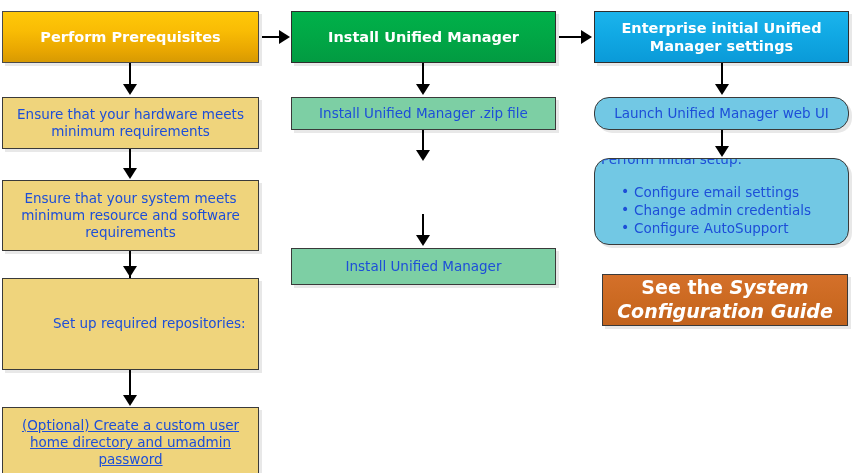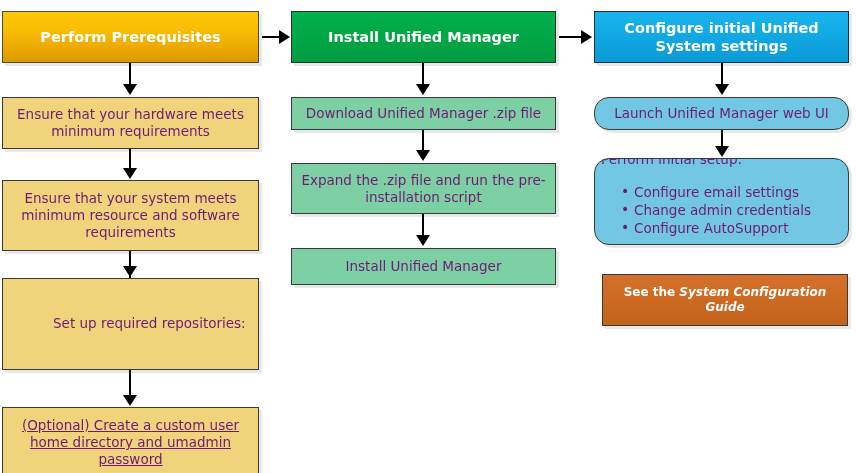--- a/index.html
+++ b/index.html
@@ -47,29 +47,29 @@
   .stage-green {
     background: linear-gradient(to bottom, #00b14a 0%, #01a846 45%, #029b42 100%);
     border-color: #2e2e2e;
   }
   .stage-blue {
     background: linear-gradient(to bottom, #1bb4ec 0%, #11a9e4 45%, #0a9ad8 100%);
     border-color: #2e2e2e;
   }
 
   
-  .step { font-size: 13.5px; color: #701a75; }
+  .step { font-size: 13.5px; color: #1d4ed8; }
   .step-orange { background: #efd47c; }
   .step-green  { background: #7dcfa4; }
   .step-blue   { background: #72c8e4; border-radius: 15px; }
   .note-orange {
     background: linear-gradient(to bottom, #d4702a 0%, #cc6a22 50%, #c2631d 100%);
     color: #ffffff;
     font-weight: bold;
-    font-size: 12px;
+    font-size: 19px;
   }
   .note-orange i { font-style: italic; }
 
   
   .node.listnode { justify-content: flex-start; }
   .listnode .inner { padding: 0 4px 0 6px; text-align: left; }
   .listnode .lead { display: block; margin: 0 0 1px 0; }
   .listnode ul { margin: 16px; padding: 0 0 0 17px; list-style: none; }
   .listnode li {
     position: relative;
@@ -152,42 +152,39 @@
   <div class="arrow-right" style="left:279px; top:22px;"></div>
 
   <div class="node stage stage-green" style="left:291px; top:3px; width:265px; height:52px;">
     <span class="inner">Install Unified Manager</span>
   </div>
 
   <div class="vline" style="left:422px; top:55px; height:24px;"></div>
   <div class="arrow-down" style="left:416px; top:76px;"></div>
 
   <div class="node step step-green" style="left:291px; top:89px; width:265px; height:33px;">
-    <span class="inner">Download Unified Manager .zip file</span>
+    <span class="inner">Install Unified Manager .zip file</span>
   </div>
 
   <div class="vline" style="left:422px; top:122px; height:24px;"></div>
   <div class="arrow-down" style="left:416px; top:142px;"></div>
 
-  <div class="node step step-green" style="left:291px; top:155px; width:265px; height:51px;">
-    <span class="inner">Expand the .zip file and run the pre-installation script</span>
-  </div>
 
   <div class="vline" style="left:422px; top:206px; height:26px;"></div>
   <div class="arrow-down" style="left:416px; top:227px;"></div>
 
   <div class="node step step-green" style="left:291px; top:240px; width:265px; height:37px;">
     <span class="inner">Install Unified Manager</span>
   </div>
 
   <div class="hline" style="left:559px; top:28px; width:26px;"></div>
   <div class="arrow-right" style="left:581px; top:22px;"></div>
 
   <div class="node stage stage-blue" style="left:594px; top:3px; width:255px; height:52px;">
-    <span class="inner">Configure initial Unified System settings</span>
+    <span class="inner">Enterprise initial Unified Manager settings</span>
   </div>
 
   <div class="vline" style="left:721px; top:55px; height:24px;"></div>
   <div class="arrow-down" style="left:715px; top:76px;"></div>
 
   <div class="node step step-blue" style="left:594px; top:89px; width:255px; height:33px;">
     <span class="inner">Launch Unified Manager web UI</span>
   </div>
 
   <div class="vline" style="left:721px; top:122px; height:22px;"></div>

